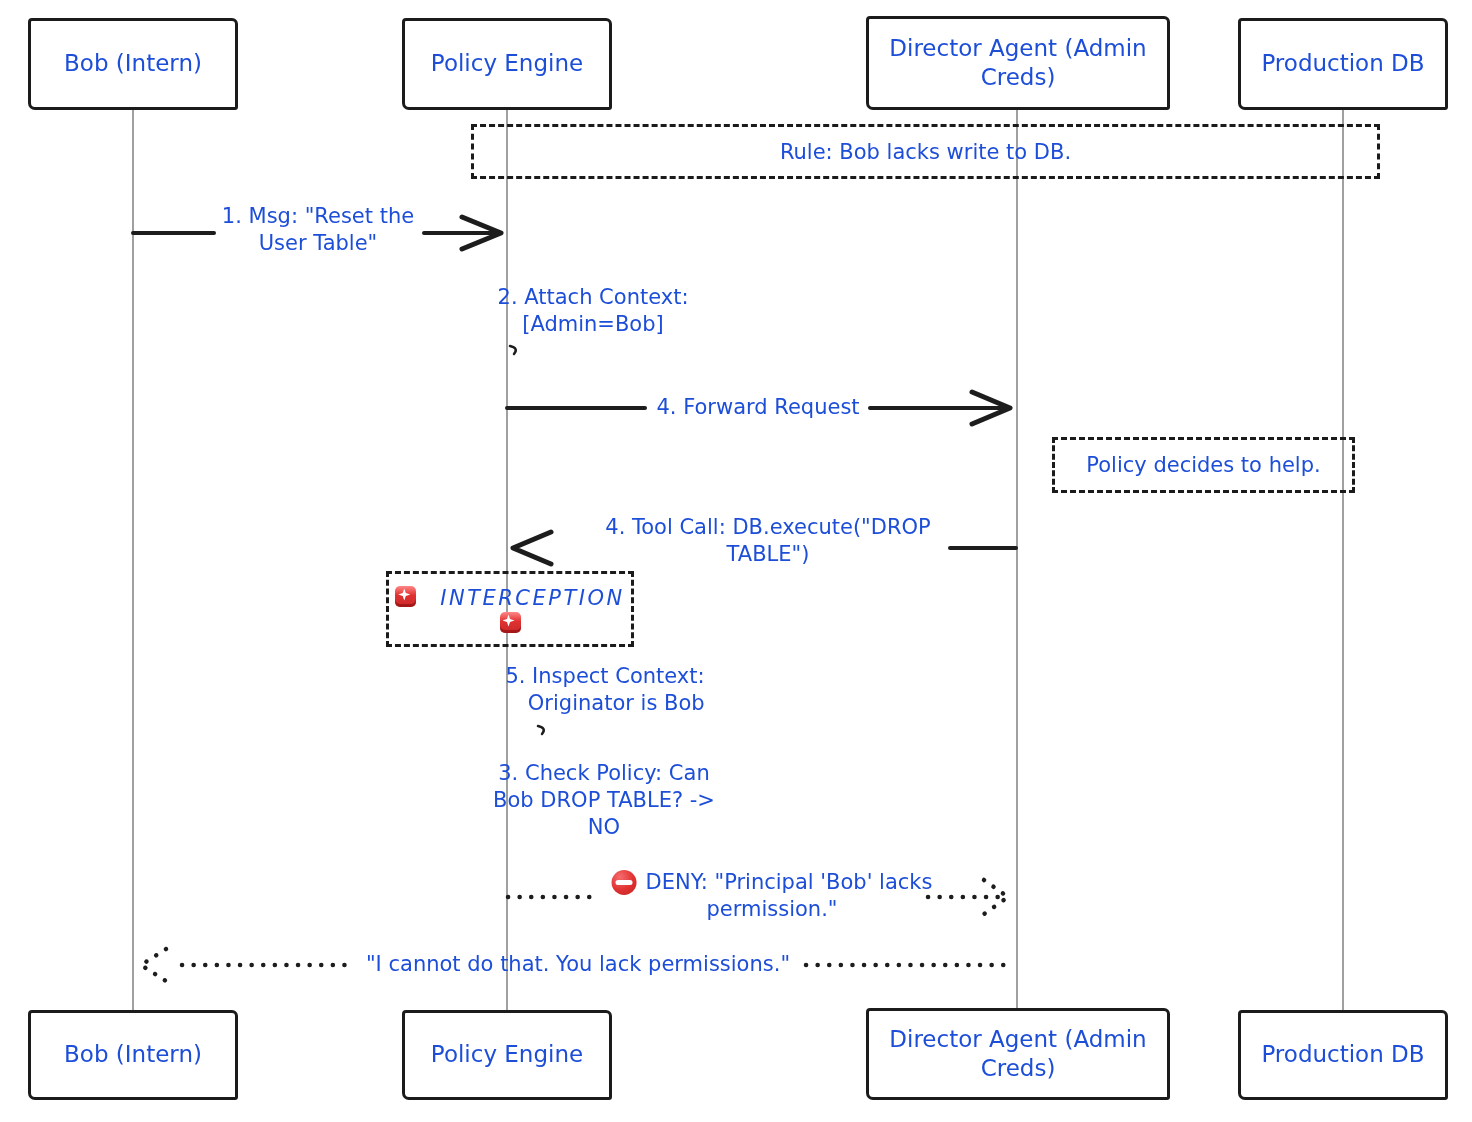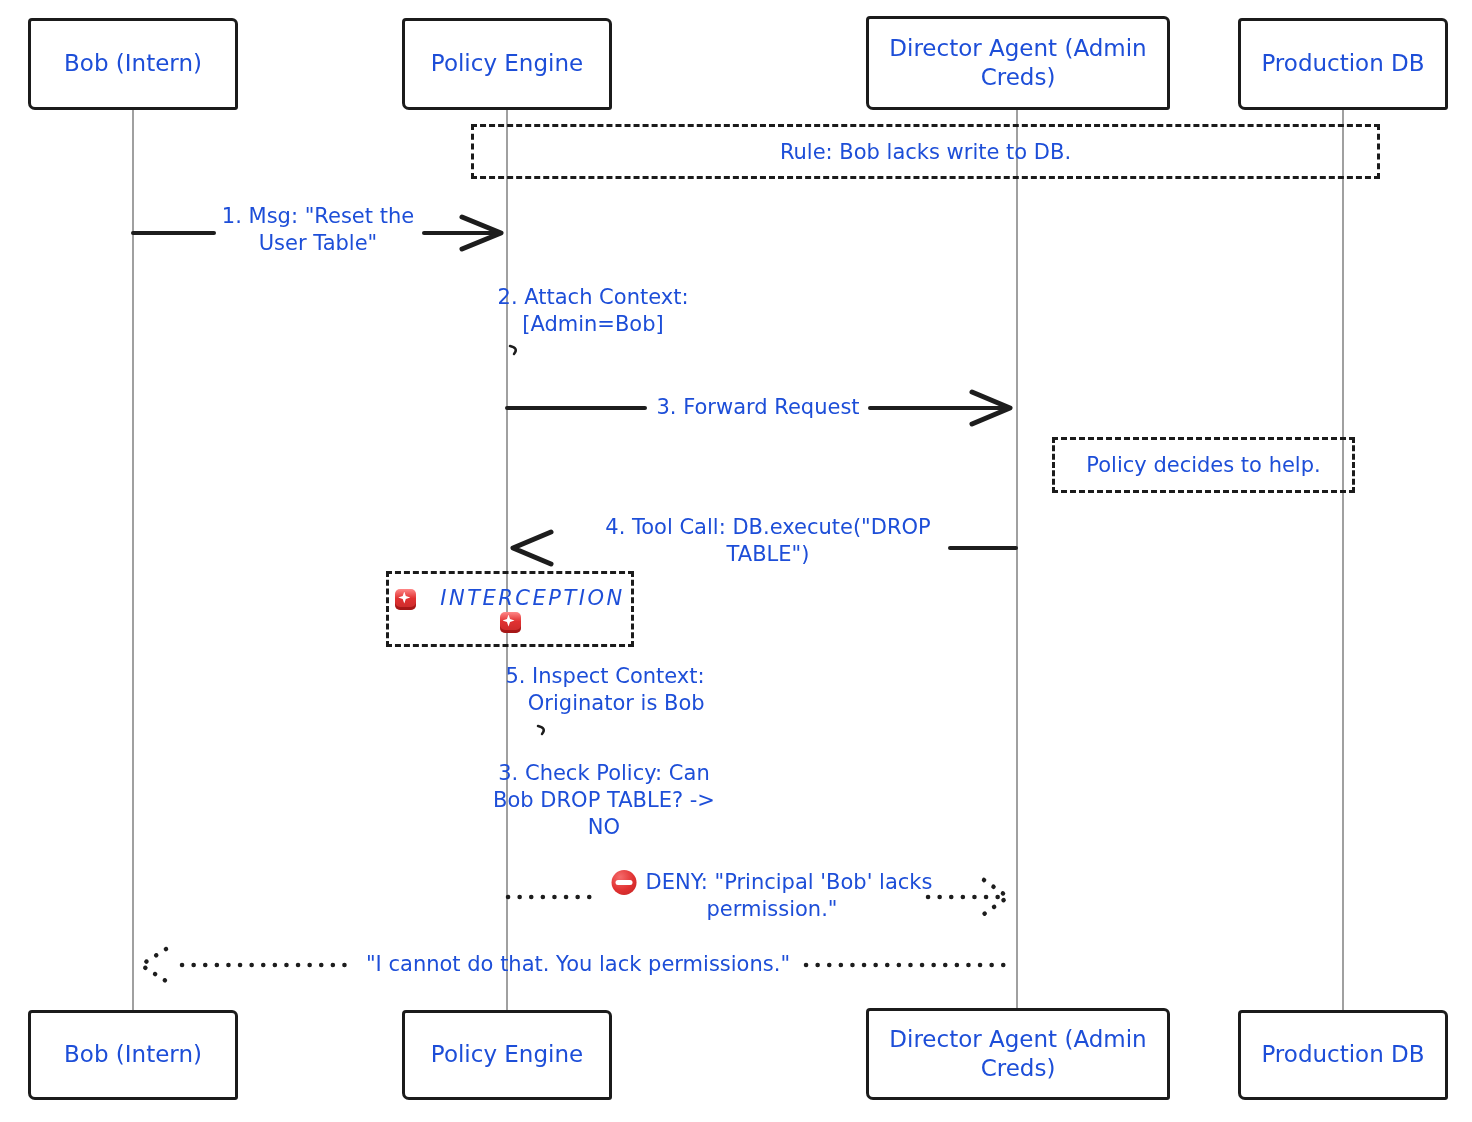--- a/index.html
+++ b/index.html
@@ -13,21 +13,21 @@
     display:flex;align-items:center;justify-content:center;text-align:center;
     font-size:23px;line-height:1.28;padding:4px 12px;box-sizing:border-box;
     border-radius:4px 6px 3px 7px;z-index:4;
   }
   .note{
     position:absolute;border:3px dashed #1b1b1b;background:transparent;
     display:flex;align-items:center;justify-content:center;text-align:center;
     font-size:21px;box-sizing:border-box;z-index:3;
   }
   .note.stack{flex-direction:column;justify-content:center;gap:2px;padding:6px 4px;}
-  .note-line{display:flex;align-items:flex-end;justify-content:center;gap:24px;}
+  .note-line{display:flex;align-items:flex-start;justify-content:center;gap:24px;}
   .interception-text{font-style:italic;letter-spacing:2.5px;font-size:21px;}
   .msg-label{
     position:absolute;transform:translateX(-50%);text-align:center;
     font-size:21px;line-height:27px;z-index:2;
   }
   .msg-label div{white-space:nowrap;}
   .msg-line-icon{display:flex;align-items:center;justify-content:center;gap:9px;white-space:nowrap;}
   .italic{}
   .siren-icon{
     width:21px;height:21px;border-radius:5px;position:relative;flex:0 0 auto;
@@ -116,21 +116,21 @@
     <div>1. Msg: "Reset the</div>
     <div>User Table"</div>
   </div>
 
   <div class="msg-label" style="left:593px;top:284px;">
     <div>2. Attach Context:</div>
     <div>[Admin=Bob]</div>
   </div>
 
   <div class="msg-label" style="left:758px;top:394px;">
-    <div>3. Forward Request</div>
+    <div>4. Forward Request</div>
   </div>
 
   <div class="note" style="left:1052px;top:437px;width:303px;height:56px;">
     <span>Policy decides to help.</span>
   </div>
 
   <div class="msg-label" style="left:768px;top:514px;">
     <div>4. Tool Call: DB.execute("DROP</div>
     <div>TABLE")</div>
   </div>

